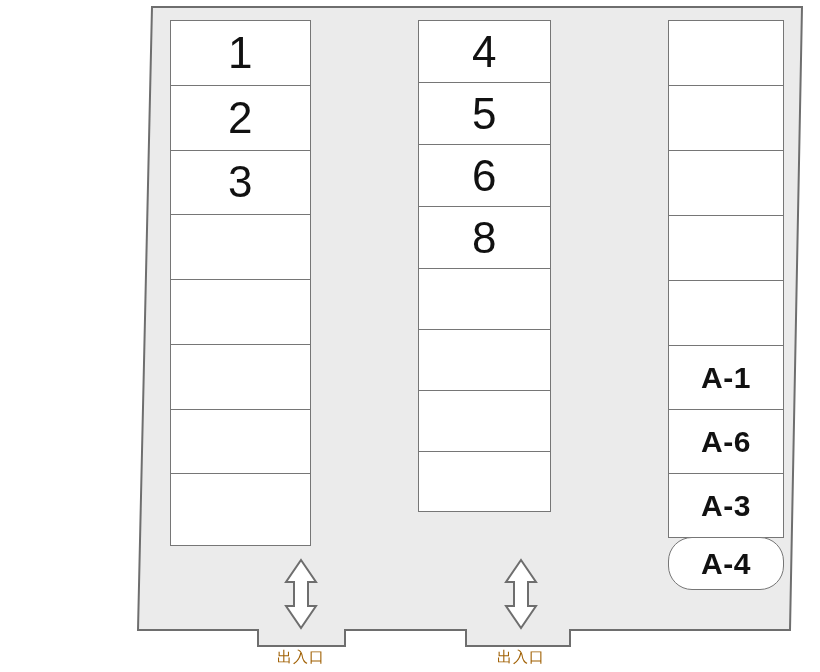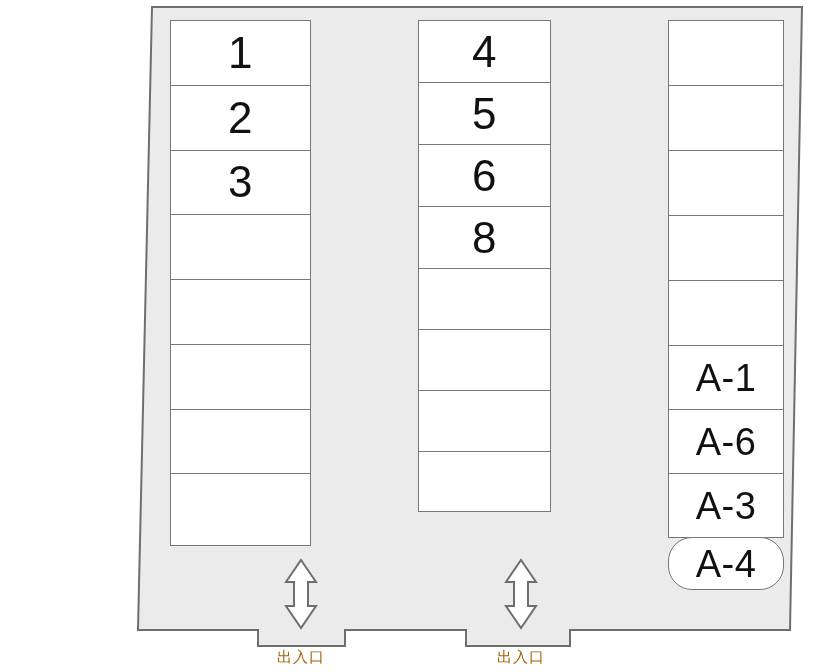--- a/index.html
+++ b/index.html
@@ -44,21 +44,21 @@
     overflow: hidden;
   }
   .cell:first-child { margin-top: 0; }
   .cell-label {
     line-height: 1;
     white-space: nowrap;
     letter-spacing: 0.5px;
   }
   .col-left .cell-label  { font-size: 44px; font-weight: 400; }
   .col-mid  .cell-label  { font-size: 44px; font-weight: 400; }
-  .col-right .cell-label { font-size: 38px; font-weight: 400; }
+  .col-right .cell-label { font-size: 30px; font-weight: 700; }
 
   .exit-label {
     position: absolute;
     font-size: 15px;
     color: #a16207;
     letter-spacing: 1px;
     white-space: nowrap;
     text-align: center;
   }
 </style>

